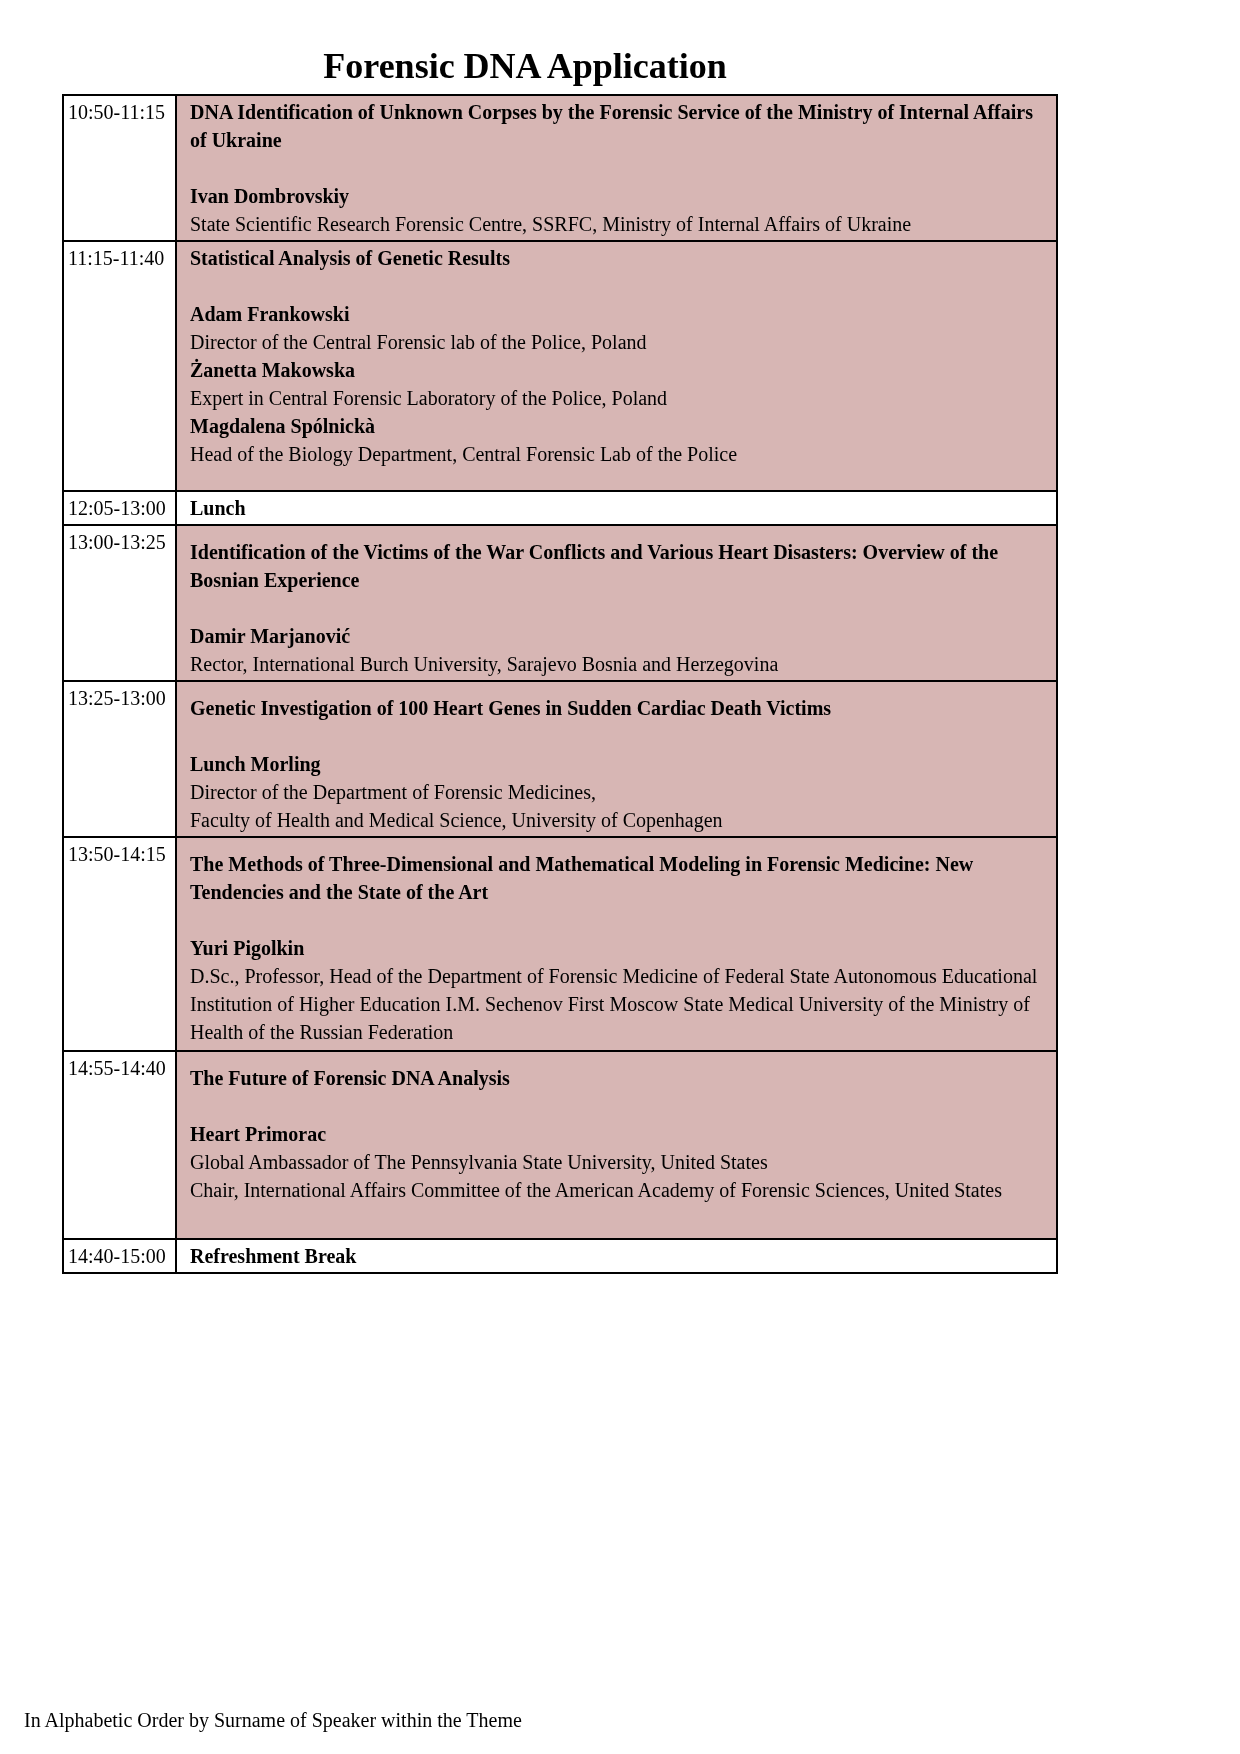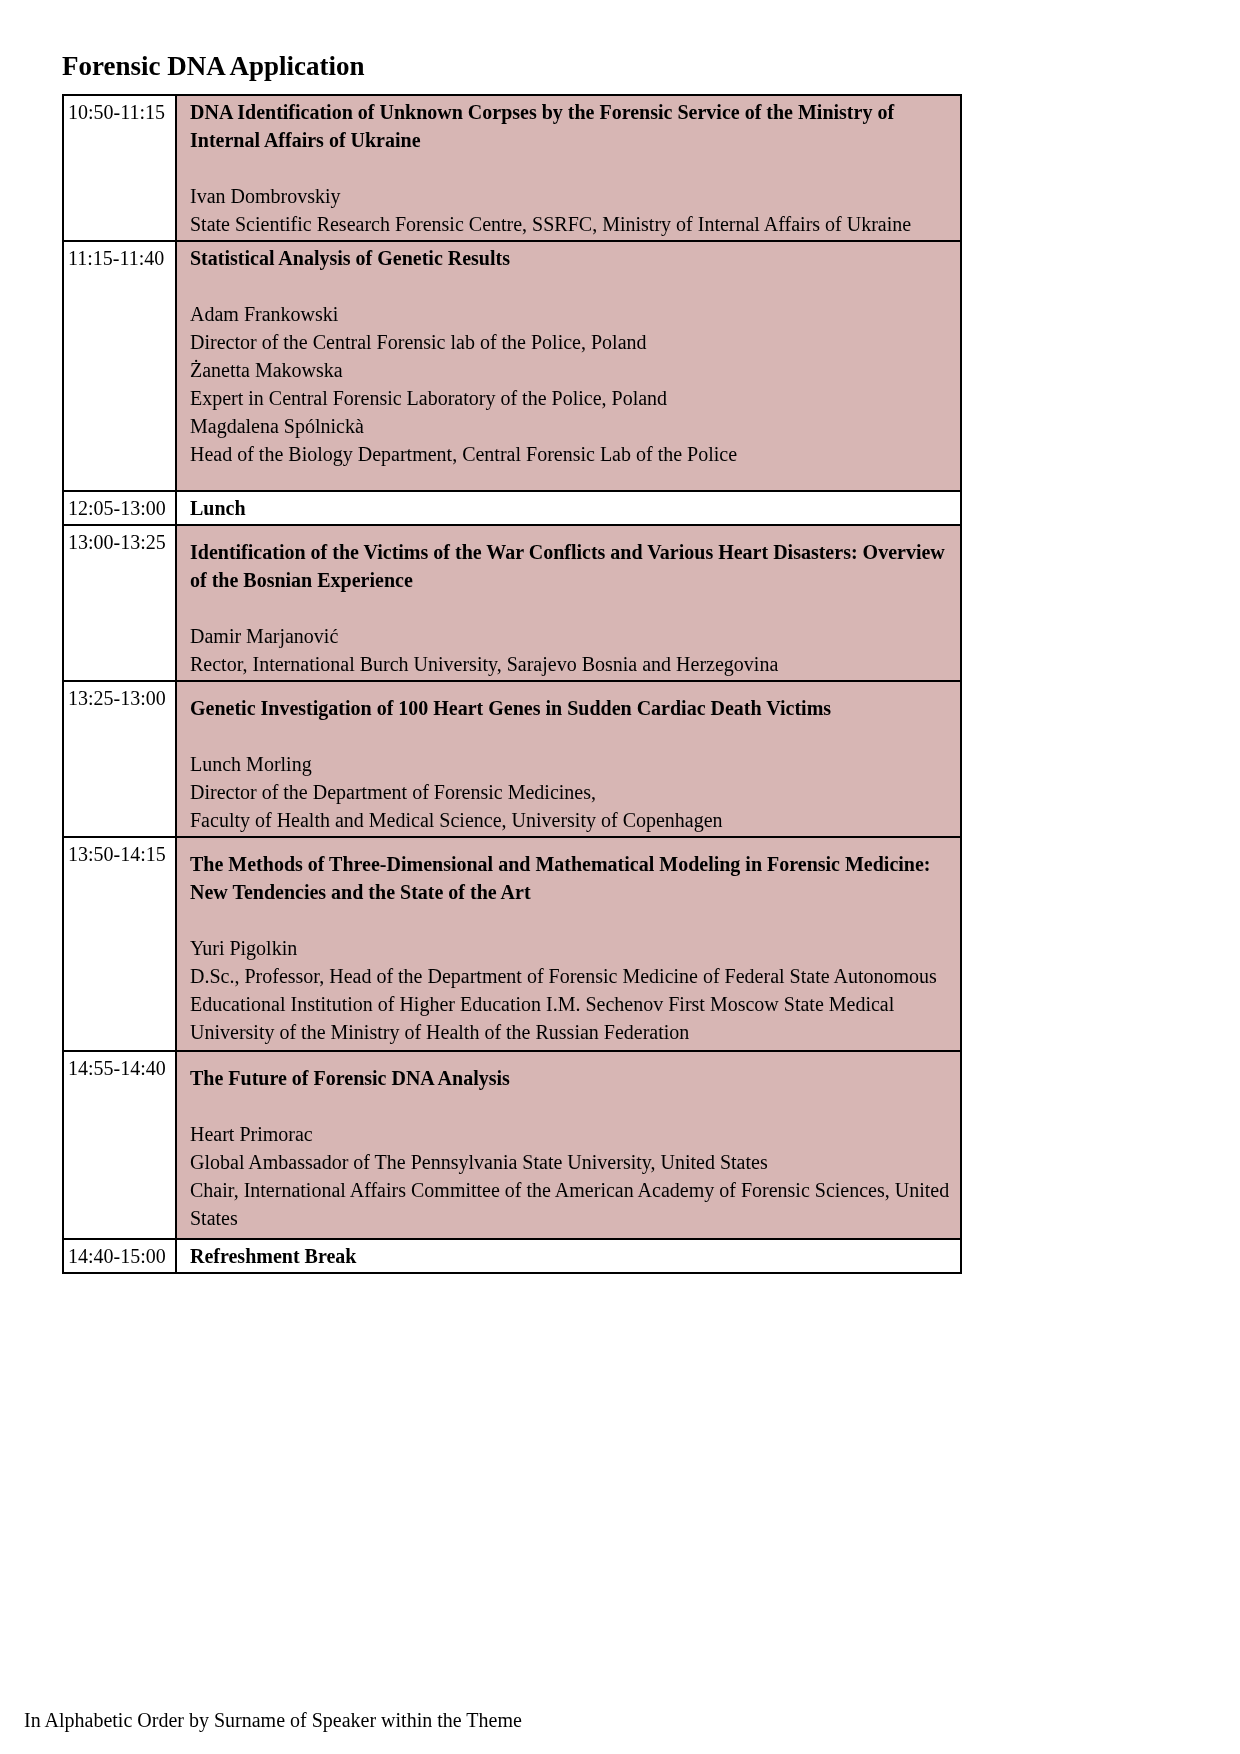--- a/index.html
+++ b/index.html
@@ -2,39 +2,39 @@
 <html style="--session-bg: #d7b6b4; --break-bg: #ffffff;"><head>
 <meta charset="utf-8">
 <style>
   html,body { margin:0; padding:0; background:#ffffff; }
   .page {
     position:relative; width:1240px; height:1754px; background:#ffffff;
     font-family:"Liberation Serif", serif; color:#000000; overflow:hidden;
   }
   .doc-title {
     position:absolute; top:50px; left:62px; width:926px; margin:0;
-    text-align:left; font-size:27px; font-weight:bold; line-height:32px;
+    text-align:center; font-size:36px; font-weight:bold; line-height:32px;
   }
   table.schedule {
-    position:absolute; top:94px; left:62px; width:900px;
+    position:absolute; top:94px; left:62px; width:996px;
     border-collapse:collapse; table-layout:fixed;
   }
   col.c-time { width:113px; }
   td {
     border:2px solid #000000; vertical-align:top;
     font-size:20px; line-height:28px; padding:2px 8px 2px 5px;
   }
   td.time { background:#ffffff; white-space:nowrap; padding-left:4px; padding-right:1px; }
   td.content { padding-left:13px; }
   tr.session td.content { background: var(--session-bg, #d7b6b4); }
   tr.break td.content { background: var(--break-bg, #ffffff); }
   .stitle { font-weight:bold; }
   tr.gap .stitle { padding-top:10px; }
   .speakers { margin-top:28px; }
-  .name { font-weight:normal; }
+  .name { font-weight:bold; }
   .aff { white-space:pre-line; }
   
   tr.r1 { height:144px; } tr.r2 { height:250px; } tr.r3 { height:123px; }
   tr.r4 { height:30px;  } tr.r5 { height:150px; } tr.r6 { height:155px; }
   tr.r7 { height:214px; } tr.r8 { height:188px; } tr.r9 { height:33px;  }
   .footer-note {
     position:absolute; top:1706px; left:4px; width:1240px;
     text-align:left; font-size:20px; line-height:28px;padding-left:20px;
   }
 </style>

